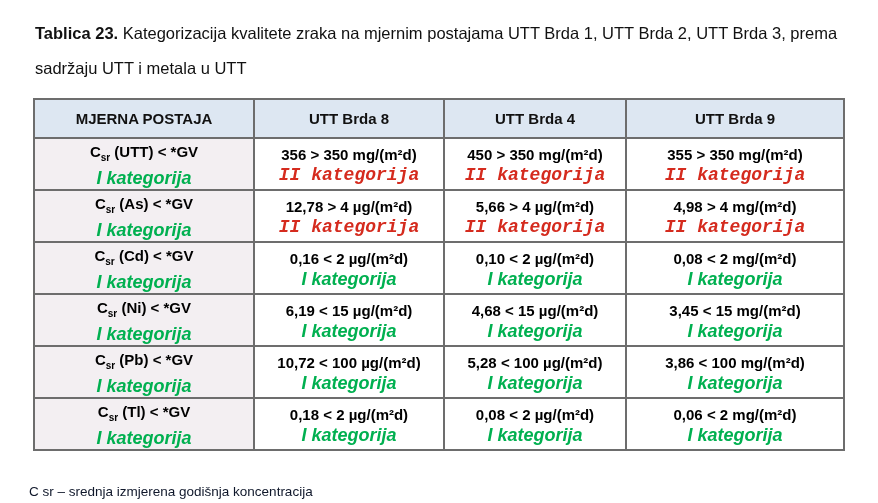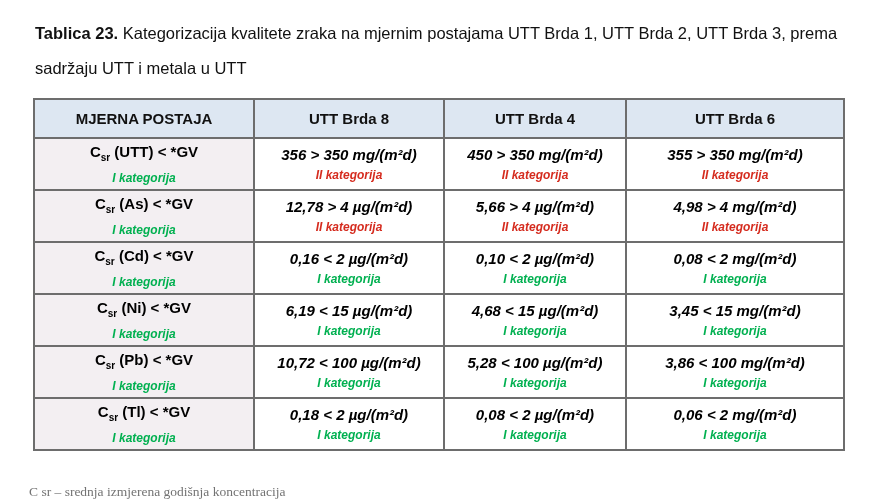--- a/index.html
+++ b/index.html
@@ -51,39 +51,38 @@
   td.station {
     background: var(--station-bg, #f3eff2);
   }
   .val {
     font-weight: bold;
     font-size: 15px;
     color: #000000;
     line-height: 22px;
     white-space: nowrap;
   }
-  .val.italic { font-style: italic; }
+  .val.italic { }
   .val sub { font-size: 10px; font-weight: bold; }
   .cat {
     font-weight: bold;
     font-style: italic;
-    font-size: 12px;
+    font-size: 18px;
     line-height: 18px;
     white-space: nowrap;
   }
   .cat.ok { color: var(--cat-ok, #00b050); }
-  .cat.exceeded { color: var(--cat-exceeded, #d52b1e); }
+  .cat.exceeded { color: var(--cat-exceeded, #d52b1e); font-family: Liberation Mono, monospace; }
 
   .footnotes { margin-top: 32px; margin-left: -4px; }
   .footnote {
     margin: 0 0 25px 0;
     font-size: 13.5px;
     line-height: 17px;
-    color: #737373;
-    font-family: Liberation Serif, serif;
+    color: #0f172a;
   }
 </style>
 </head>
 <body>
 
 <div class="page">
 
   <p class="caption"><b>Tablica 23.</b><span> Kategorizacija kvalitete zraka na mjernim postajama UTT Brda 1, UTT Brda 2, UTT Brda 3, prema sadržaju UTT i metala u UTT</span></p>
 
   <table class="aq">
@@ -91,21 +90,21 @@
       <col style="width:220px">
       <col style="width:190px">
       <col style="width:182px">
       <col style="width:218px">
     </colgroup>
     <thead>
       <tr>
         <th>MJERNA POSTAJA</th>
         <th>UTT Brda 8</th>
         <th>UTT Brda 4</th>
-        <th>UTT Brda 6</th>
+        <th>UTT Brda 9</th>
       </tr>
     </thead>
     <tbody>
         <tr>
           <td class="station">
             <div class="val">C<sub>sr</sub> (UTT) &lt; *GV</div>
             <div class="cat ok">I kategorija</div>
           </td>
           <td>
             <div class="val italic">356 &gt; 350 mg/(m²d)</div>

